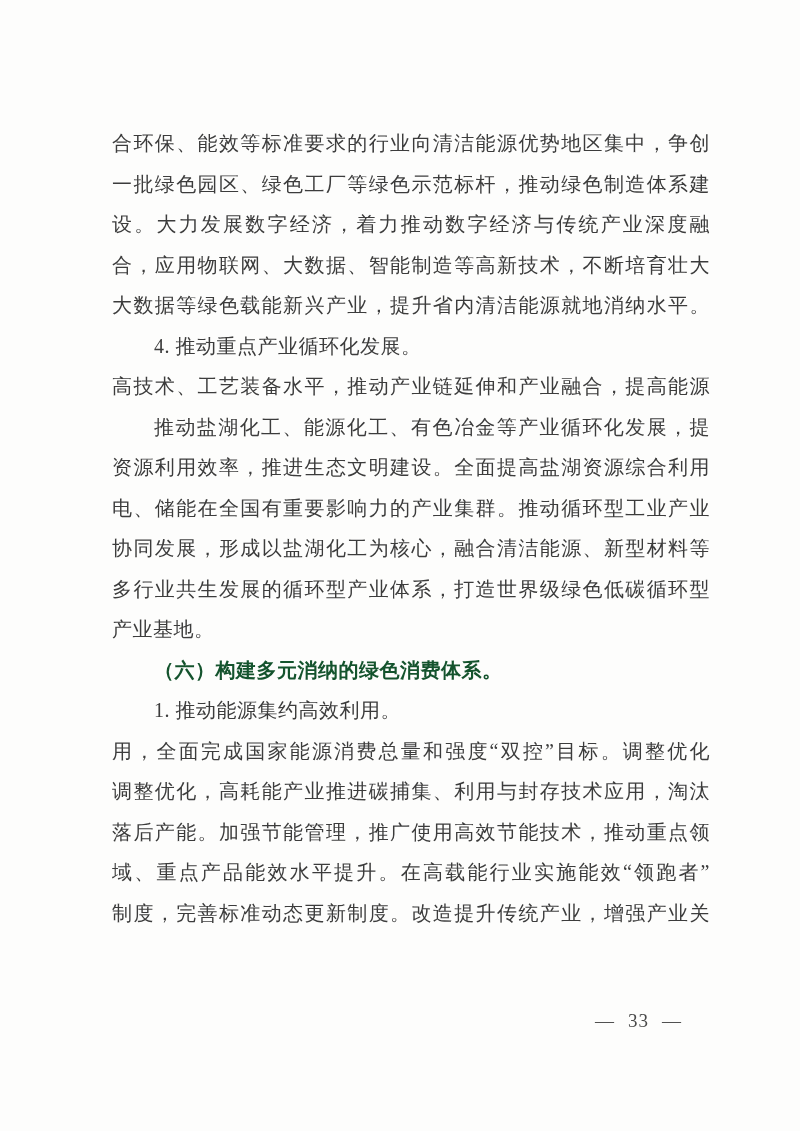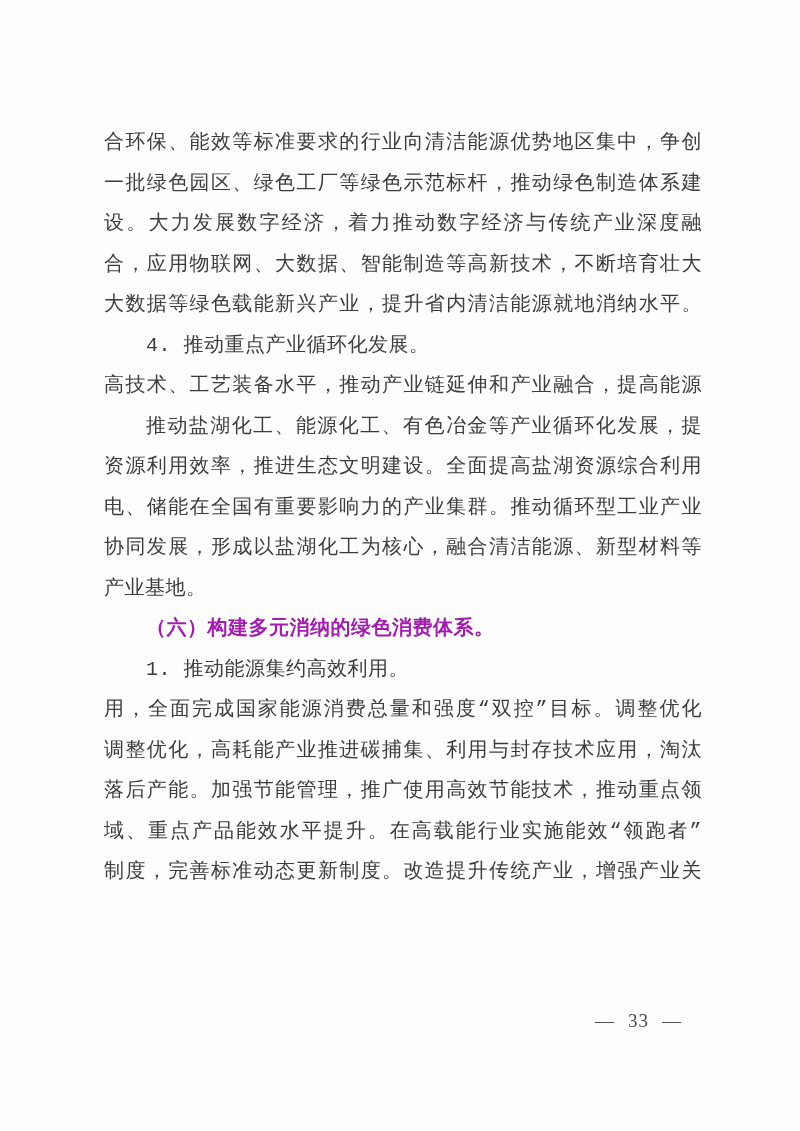--- a/index.html
+++ b/index.html
@@ -12,45 +12,44 @@
     width: 800px;
     height: 1131px;
     margin: 0 auto;
     background: #fdfdfc;
     font-family: "Liberation Serif", "DejaVu Serif", serif;
     color: #3c3c3c;
     overflow: hidden;
   }
   .textblock {
     position: absolute;
-    left: 104px;
+    left: 112px;
     top: 123px;
     width: 598px;
-    font-family: Liberation Mono, monospace;
   }
   .line {
     font-size: 20px;
     line-height: 40.5px;
     height: 40.5px;
     text-align: justify;
     text-align-last: justify;
     letter-spacing: 0.5px;
     overflow: hidden;
     white-space: nowrap;
   }
   .line.endp {
     text-align: left;
     text-align-last: left;
   }
   .line.indent {
     text-indent: 42px;
   }
   .line.bold {
     font-weight: 700;
-    color: #a21caf;
+    color: #14532d;
     text-align: center;
   }
   .footer {
     position: absolute;
     top: 1006px;
     right: 118px;
     height: 30px;
     display: flex;
     align-items: center;
     gap: 13px;
@@ -69,20 +68,21 @@
     <div class="line">一批绿色园区、绿色工厂等绿色示范标杆，推动绿色制造体系建</div>
     <div class="line">设。大力发展数字经济，着力推动数字经济与传统产业深度融</div>
     <div class="line">合，应用物联网、大数据、智能制造等高新技术，不断培育壮大</div>
     <div class="line">大数据等绿色载能新兴产业，提升省内清洁能源就地消纳水平。</div>
     <div class="line indent endp">4. 推动重点产业循环化发展。</div>
     <div class="line">高技术、工艺装备水平，推动产业链延伸和产业融合，提高能源</div>
     <div class="line indent">推动盐湖化工、能源化工、有色冶金等产业循环化发展，提</div>
     <div class="line">资源利用效率，推进生态文明建设。全面提高盐湖资源综合利用</div>
     <div class="line">电、储能在全国有重要影响力的产业集群。推动循环型工业产业</div>
     <div class="line">协同发展，形成以盐湖化工为核心，融合清洁能源、新型材料等</div>
+    <div class="line">多行业共生发展的循环型产业体系，打造世界级绿色低碳循环型</div>
     <div class="line endp">产业基地。</div>
     <div class="line indent endp bold">（六）构建多元消纳的绿色消费体系。</div>
     <div class="line indent endp">1. 推动能源集约高效利用。</div>
     <div class="line">用，全面完成国家能源消费总量和强度“双控”目标。调整优化</div>
     <div class="line">调整优化，高耗能产业推进碳捕集、利用与封存技术应用，淘汰</div>
     <div class="line">落后产能。加强节能管理，推广使用高效节能技术，推动重点领</div>
     <div class="line">域、重点产品能效水平提升。在高载能行业实施能效“领跑者”</div>
     <div class="line">制度，完善标准动态更新制度。改造提升传统产业，增强产业关</div>
   </div>
 

